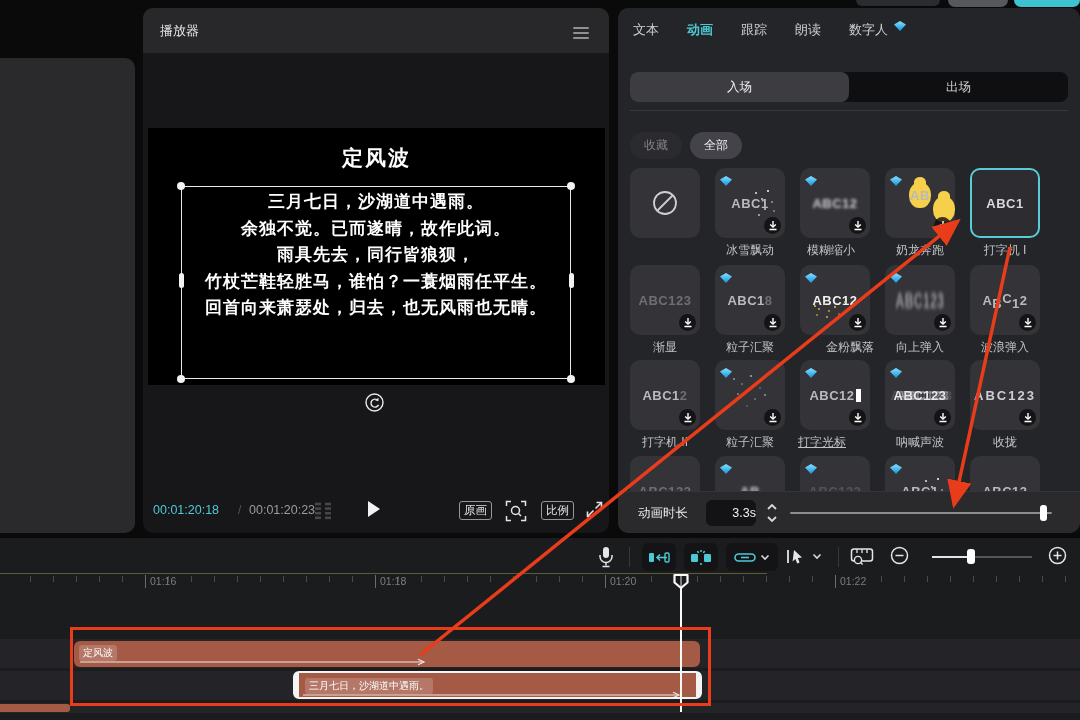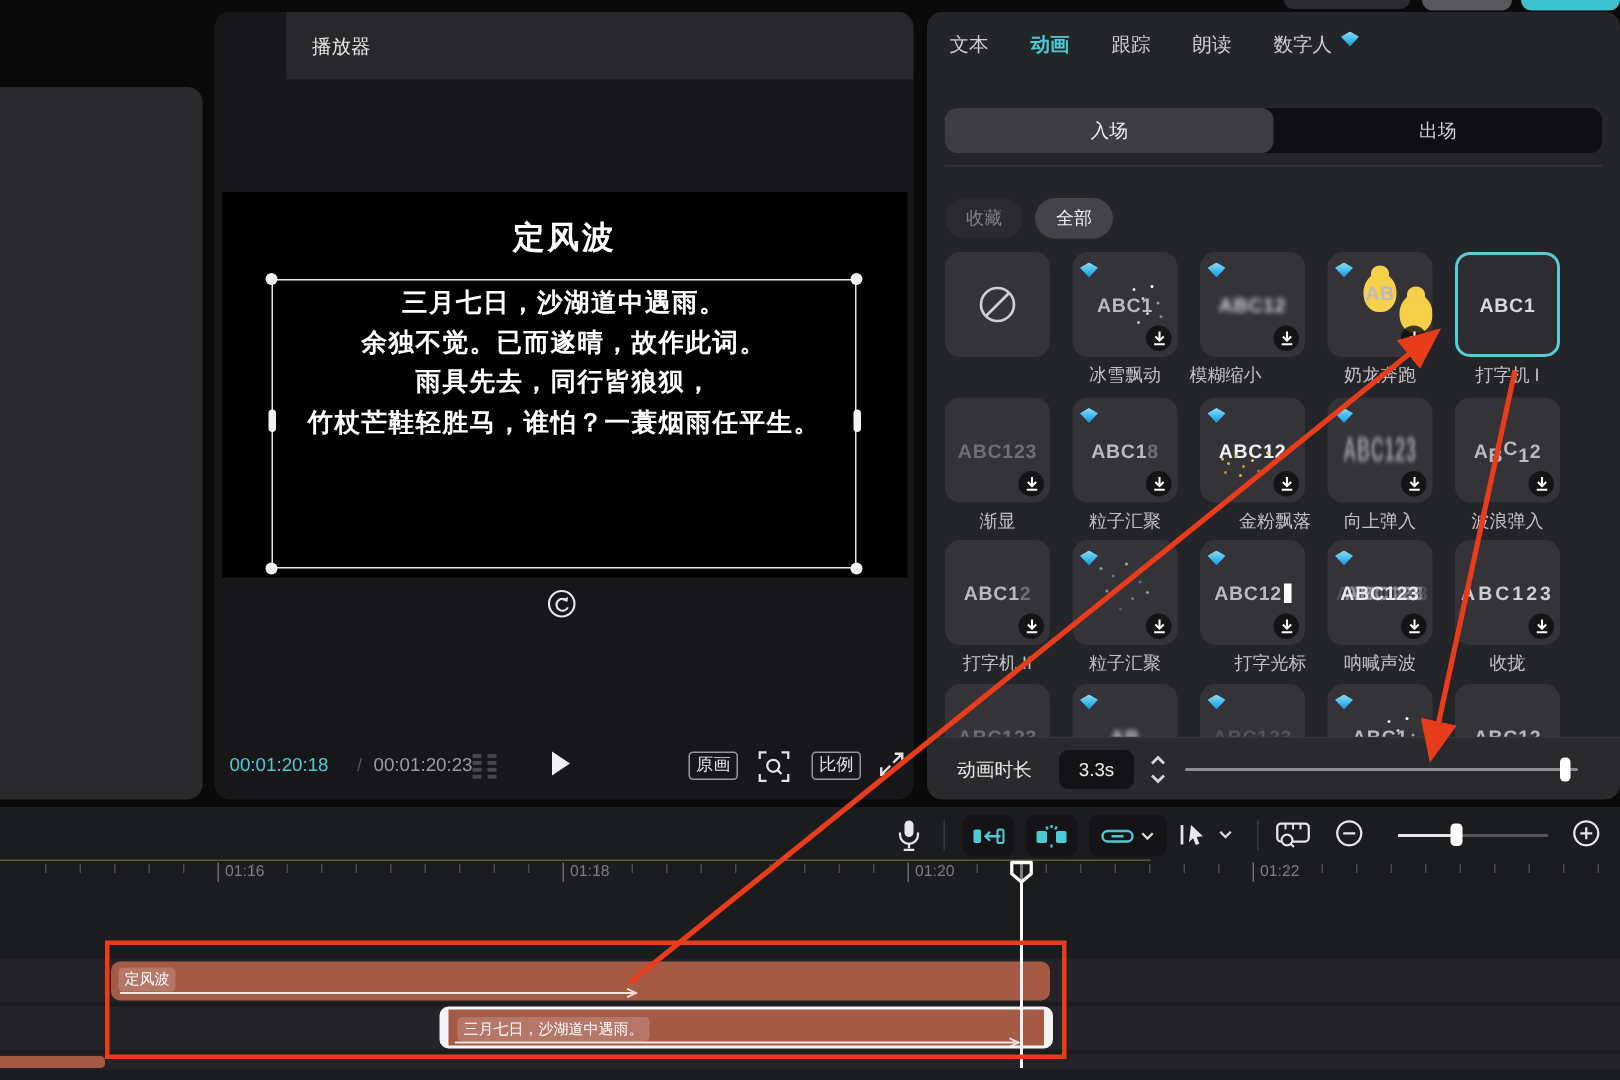--- a/index.html
+++ b/index.html
@@ -16,21 +16,21 @@
   #left-panel { position:absolute; left:0; top:58px; width:135px; height:475px;
     background:#2a2a2d; border-radius:0 10px 10px 0; }
   .ltool { position:absolute; top:10px; width:44px; text-align:center; color:#d6d6da; }
   .ltool .lbl { font-size:10px; color:#c8c8cb; display:block; margin-top:3px; }
   #expand-btn { position:absolute; left:103px; top:20px; font-size:17px; font-weight:bold;
     color:#f0f0f2; letter-spacing:-3px; cursor:pointer; }
 
   
   #player { position:absolute; left:143px; top:8px; width:466px; height:525px;
     background:#17171a; border-radius:10px; overflow:hidden; }
-  #player-header { position:absolute; left:0; top:0; width:100%; height:45px; background:#28282b;margin-left:48px; }
+  #player-header { position:absolute; left:0; top:0; width:100%; height:45px; background:#28282b; }
   #player-title { position:absolute; left:17px; top:14px; font-size:13px; color:#e8e8ea; }
   #player-menu { position:absolute; right:20px; top:19px; width:16px; cursor:pointer; }
   #player-menu i { display:block; height:2px; background:#8f8f94; margin-bottom:3px; border-radius:1px; }
   #video { position:absolute; left:5px; top:120px; width:457px; height:257px; background:#000; }
   #video-title { position:absolute; left:0; top:16px; width:100%; text-align:center;
     color:#fff; font-size:21px; font-weight:bold; letter-spacing:2px; }
   #sel-box { position:absolute; left:33px; top:58px; width:390px; height:193px;
     border:1.5px solid #e9e9ec; }
   #poem { position:absolute; left:0; top:2px; width:100%; text-align:center; color:#fff;
     font-size:17px; font-weight:bold; line-height:26.5px; letter-spacing:1px; white-space:nowrap; }
@@ -100,21 +100,21 @@
   .dragon:before { content:""; position:absolute; left:5px; top:-5px; width:12px; height:10px;
     background:#f6cf4b; border-radius:50% 50% 0 0; }
   .diamond-badge { position:absolute; left:5px; top:4px; }
   .dl-badge { position:absolute; right:4px; bottom:4px; width:17px; height:17px; border-radius:50%;
     background:rgba(12,12,14,.8); display:flex; align-items:center; justify-content:center; }
   .tile-label { position:absolute; width:86px; text-align:center; font-size:12px; color:#c2c2c6; }
   #anim-footer { position:absolute; left:0; top:483px; width:462px; height:42px;
     background:#2a2a2d; border-top:1px solid #353539; border-radius:0 0 10px 10px; }
   #duration-label { position:absolute; left:20px; top:13px; font-size:12.5px; color:#e8e8ea; }
   #duration-value { position:absolute; left:88px; top:8px; width:50px; height:26px; background:#131315;
-    border-radius:6px; color:#f0f0f2; font-size:12.5px; text-align:center; line-height:26px; cursor:text; }
+    border-radius:6px; color:#f0f0f2; font-size:12.5px; text-align:right; line-height:26px; cursor:text; }
   #duration-stepper { position:absolute; left:146px; top:8px; width:16px; height:26px; cursor:pointer; }
   #duration-slider { position:absolute; left:172px; top:12px; width:266px; height:18px; cursor:pointer; }
   #duration-track { position:absolute; left:0; top:8px; width:262px; height:2px; background:#8d8d91; border-radius:1px; }
   #duration-thumb { position:absolute; left:250px; top:1px; width:7px; height:16px; background:#fff; border-radius:3px; }
 
   
   #timeline { position:absolute; left:0; top:538px; width:1080px; height:182px; background:#1b1c1e; }
   .tl-divider { position:absolute; top:9px; width:1px; height:20px; background:#38383c; }
   .tl-btn { position:absolute; top:5px; width:34px; height:28px; background:#141416; border-radius:6px;
     display:flex; align-items:center; justify-content:center; cursor:pointer; }
@@ -168,20 +168,21 @@
         </span>
     </div>
     <div id="video">
       <div id="video-title">定风波</div>
       <div id="sel-box">
         <div id="poem">
             <div>三月七日，沙湖道中遇雨。</div>
             <div>余独不觉。已而遂晴，故作此词。</div>
             <div>雨具先去，同行皆狼狈，</div>
             <div>竹杖芒鞋轻胜马，谁怕？一蓑烟雨任平生。</div>
+            <div>回首向来萧瑟处，归去，也无风雨也无晴。</div>
           </div>
         <span class="handle-dot" style="left:-5px;top:-5px;"></span>
         <span class="handle-dot" style="right:-5px;top:-5px;"></span>
         <span class="handle-dot" style="left:-5px;bottom:-5px;"></span>
         <span class="handle-dot" style="right:-5px;bottom:-5px;"></span>
         <span class="handle-side" style="left:-3.5px;top:86px;"></span>
         <span class="handle-side" style="right:-3.5px;top:86px;"></span>
       </div>
     </div>
     <div id="rotate-btn">
@@ -289,21 +290,21 @@
           </div>
           <span class="diamond-badge"><span class="diamond"></span></span>
           <span class="dl-badge">
             <svg width="10" height="11" viewBox="0 0 10 11">
               <line x1="5" y1="1" x2="5" y2="6.5" stroke="#fff" stroke-width="1.4"></line>
               <polyline points="2.2,4.4 5,7 7.8,4.4" fill="none" stroke="#fff" stroke-width="1.4"></polyline>
               <line x1="1.5" y1="9.5" x2="8.5" y2="9.5" stroke="#fff" stroke-width="1.4"></line>
             </svg>
           </span>
         </div>
-        <div class="tile-label" style="left: 156px; top: 234px;">模糊缩小</div>
+        <div class="tile-label" style="left: 170px; top: 234px;">模糊缩小</div>
         <div class="tile" style="left: 267px; top: 160px;">
           <div class="thumb dragon">
             <div class="dragon"></div>
             <span class="t">AB</span>
           </div>
           <span class="diamond-badge"><span class="diamond"></span></span>
           <span class="dl-badge">
             <svg width="10" height="11" viewBox="0 0 10 11">
               <line x1="5" y1="1" x2="5" y2="6.5" stroke="#fff" stroke-width="1.4"></line>
               <polyline points="2.2,4.4 5,7 7.8,4.4" fill="none" stroke="#fff" stroke-width="1.4"></polyline>
@@ -421,21 +422,21 @@
           </div>
           <span class="diamond-badge"><span class="diamond"></span></span>
           <span class="dl-badge">
             <svg width="10" height="11" viewBox="0 0 10 11">
               <line x1="5" y1="1" x2="5" y2="6.5" stroke="#fff" stroke-width="1.4"></line>
               <polyline points="2.2,4.4 5,7 7.8,4.4" fill="none" stroke="#fff" stroke-width="1.4"></polyline>
               <line x1="1.5" y1="9.5" x2="8.5" y2="9.5" stroke="#fff" stroke-width="1.4"></line>
             </svg>
           </span>
         </div>
-        <div class="tile-label" style="left: 186px; top: 426px;">打字光标</div>
+        <div class="tile-label" style="left: 161px; top: 426px; text-decoration: underline;">打字光标</div>
         <div class="tile" style="left: 267px; top: 352px;">
           <div class="thumb shout">
             <span class="t">ABC123</span>
           </div>
           <span class="diamond-badge"><span class="diamond"></span></span>
           <span class="dl-badge">
             <svg width="10" height="11" viewBox="0 0 10 11">
               <line x1="5" y1="1" x2="5" y2="6.5" stroke="#fff" stroke-width="1.4"></line>
               <polyline points="2.2,4.4 5,7 7.8,4.4" fill="none" stroke="#fff" stroke-width="1.4"></polyline>
               <line x1="1.5" y1="9.5" x2="8.5" y2="9.5" stroke="#fff" stroke-width="1.4"></line>

